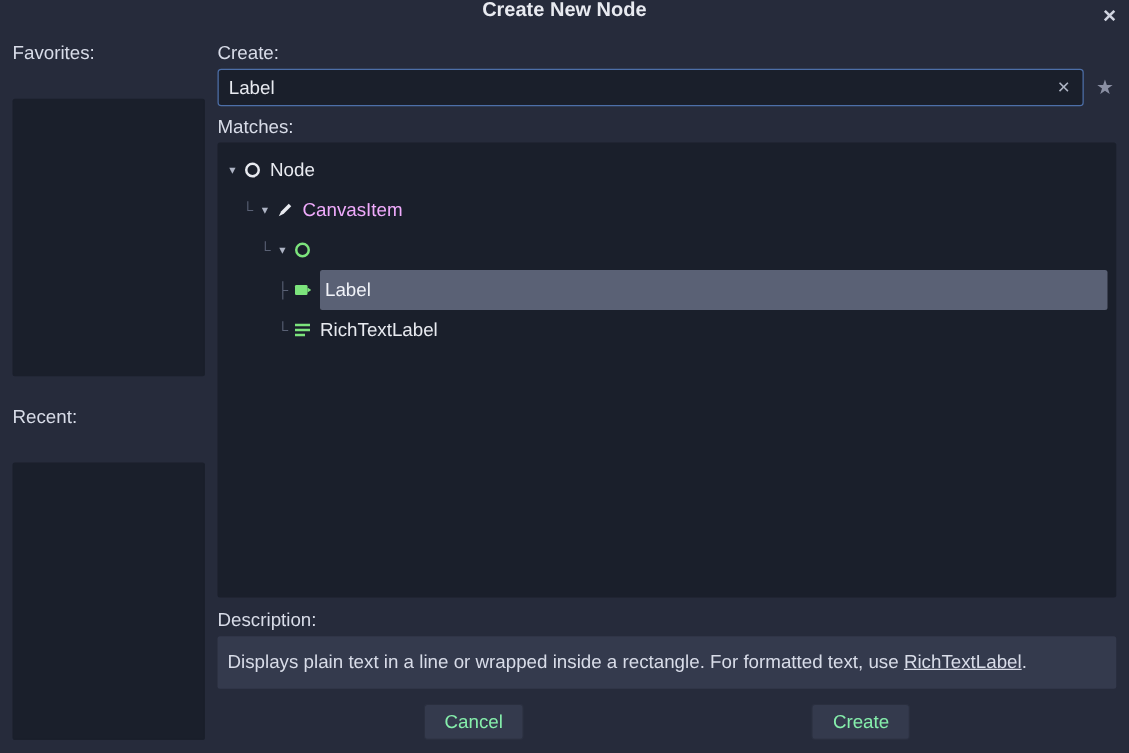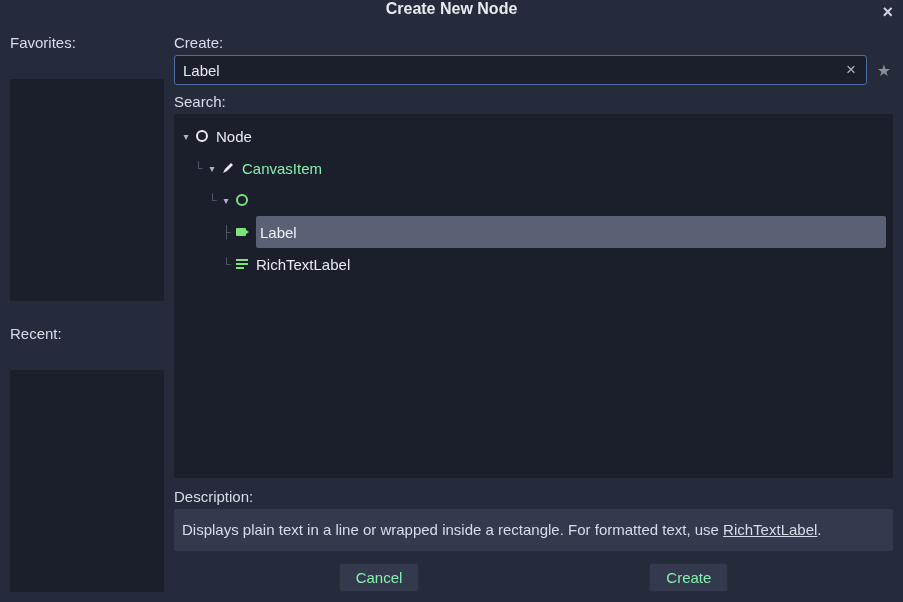--- a/index.html
+++ b/index.html
@@ -143,21 +143,21 @@
     align-items: center;
     justify-content: center;
   }
   .node-label {
     flex: 1;
     height: 100%;
     display: flex;
     align-items: center;
     padding-left: 0px;
   }
-  .dimmed { color: #86efac; }
+  .dimmed { color: #f0abfc; }
   .selected-row .node-label {
     background: #5a6175;
     color: #f0f2f8;
     border-radius: 2px;
     padding-left: 4px;
     margin-right: 4px;
   }
   .color-white { color: #e8eaf0; }
   .desc-panel {
     background: #343a4d;
@@ -208,21 +208,21 @@
   <div class="right-col">
     <div class="section-label">Create:</div>
     <div class="search-row">
       <div class="search-box">
         <input class="search-input" value="Label" style="">
         <span class="clear-btn">×</span>
       </div>
       <span class="fav-star">★</span>
     </div>
 
-    <div class="section-label">Search:</div>
+    <div class="section-label">Matches:</div>
     <div class="matches-panel">
 
       <div class="tree-row lvl0">
         <span class="expander">▾</span>
         <span class="node-icon">
           <svg width="14" height="14" viewBox="0 0 14 14">
               <circle cx="7" cy="7" r="5" fill="none" stroke="#e8eaf0" stroke-width="2"></circle>
             </svg>
         </span>
         <span class="node-label color-white">Node</span>

